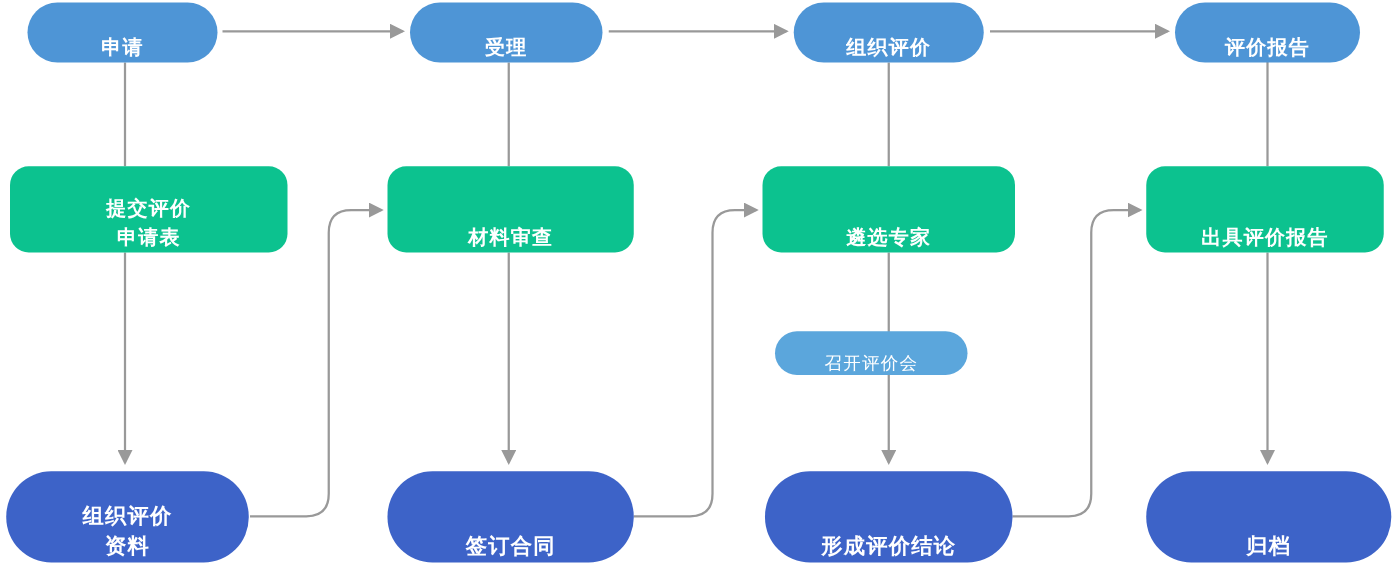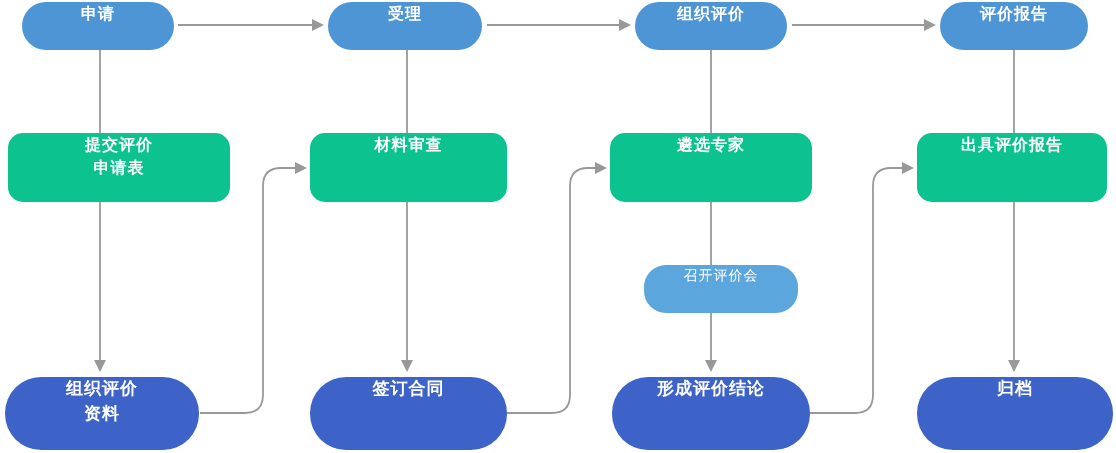--- a/index.html
+++ b/index.html
@@ -34,21 +34,21 @@
     stroke-width: 1.8;
   }
   .arrowhead-shape {
     fill: var(--connector-gray);
     stroke: none;
   }
   .node {
     position: absolute;
     z-index: 1;
     display: flex;
-    align-items: flex-start;
+    align-items: flex-end;
     justify-content: center;
     text-align: center;
     color: var(--label-white);
     font-weight: 700;
     font-size: 16px;
     letter-spacing: 1px;
     white-space: pre-line;
     line-height: 1.45;
   }
   
@@ -80,24 +80,24 @@
     border-radius: 36px;
     background: var(--result-blue);
     font-size: 17px;
   }
   .result-1 { left: 5px;   width: 194px; }
   .result-2 { left: 310px; width: 197px; }
   .result-3 { left: 612px; width: 198px; }
   .result-4 { left: 917px; width: 196px; }
   
   .meeting {
-    left: 644px;
+    left: 620px;
     top: 265px;
     width: 154px;
-    height: 48px;
+    height: 35px;
     border-radius: 22px;
     background: var(--meeting-blue);
     font-size: 14px;
     font-weight: 400;
     letter-spacing: 1px;
   }
 </style>
 </head>
 <body>
 

